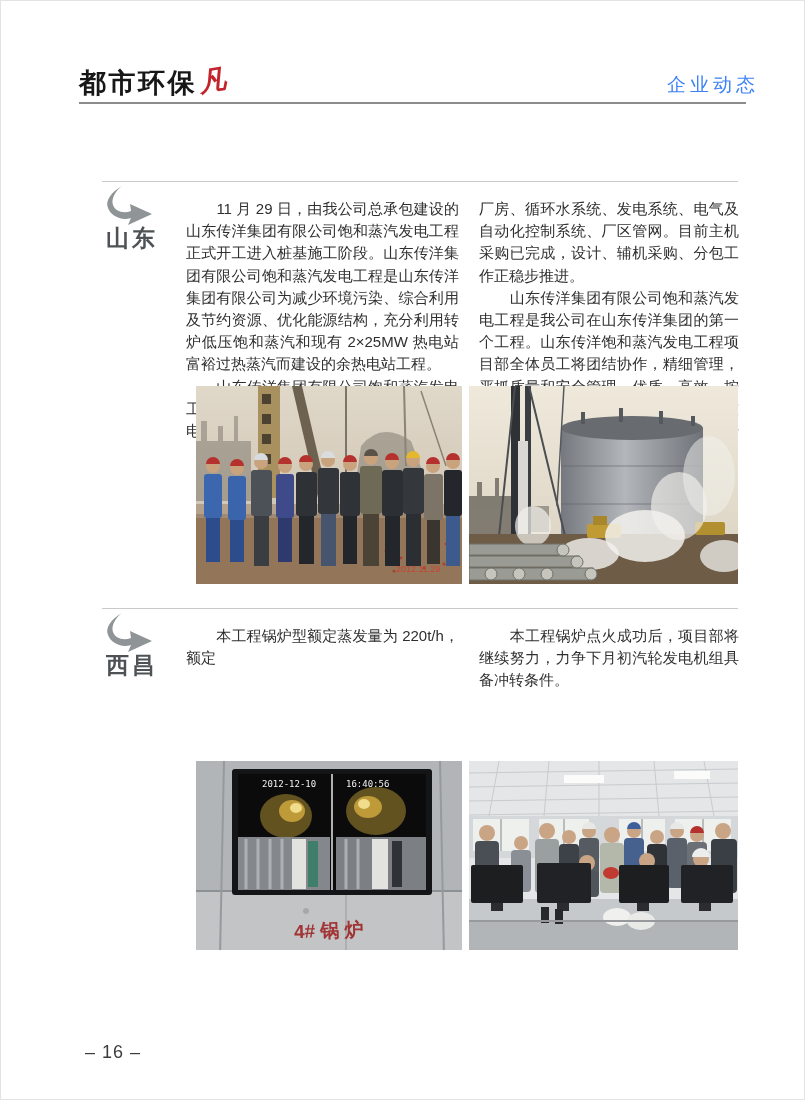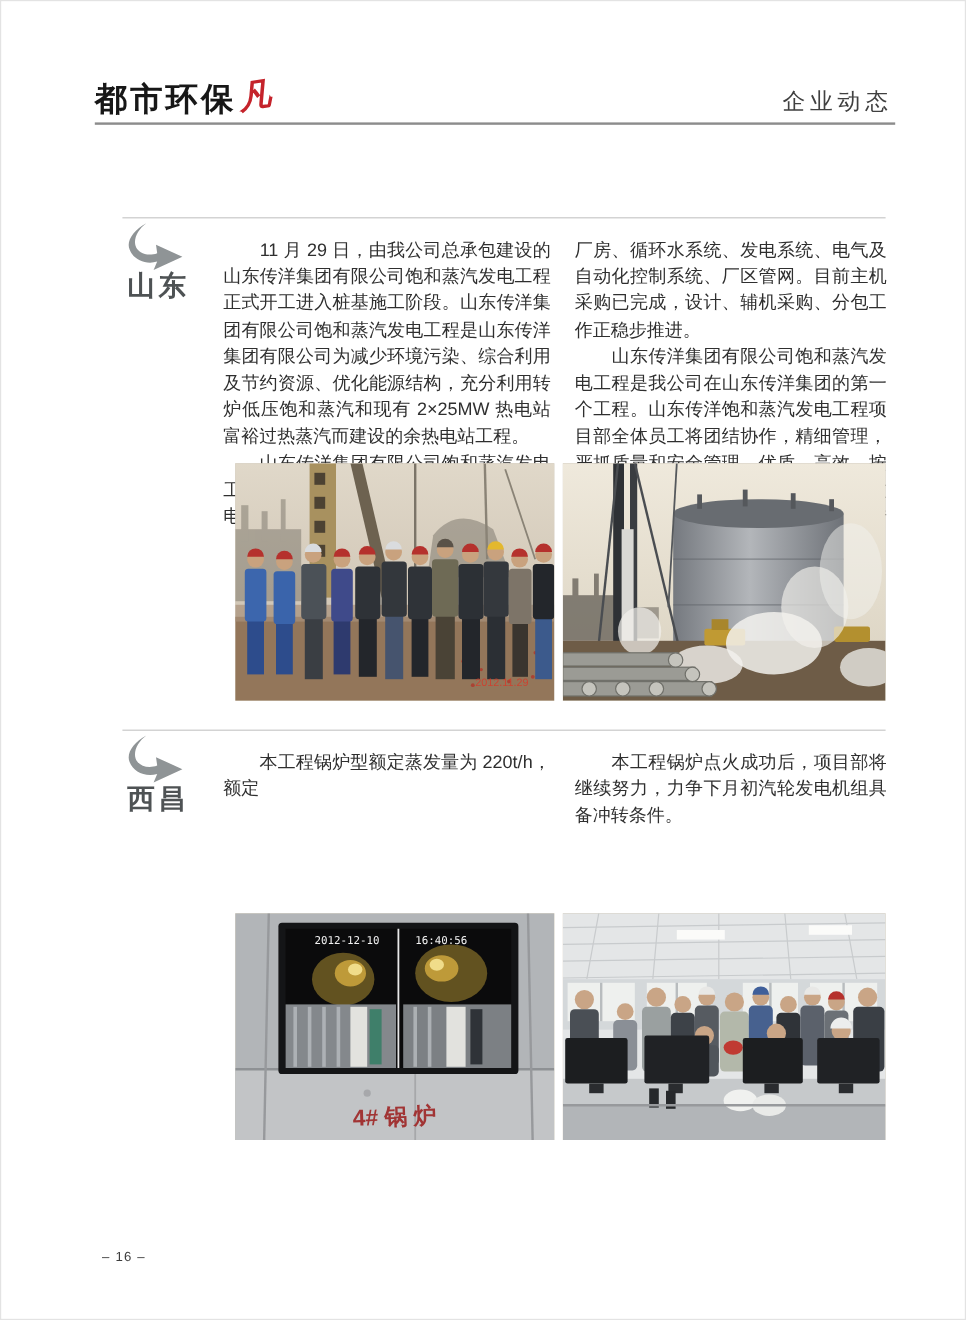--- a/index.html
+++ b/index.html
@@ -18,22 +18,22 @@
     font-size: 27px; font-weight: bold; color: #171717;
     letter-spacing: 2.5px; line-height: 1;
     font-family: "Liberation Sans", sans-serif;
   }
   .logo-mark {
     font-size: 27px; color: #c5232b; line-height: 1;
     margin-left: 2px; transform: rotate(-9deg) translateY(-3px);
     font-family: "DejaVu Serif", serif; font-style: italic; font-weight: bold;
   }
   .header-topic {
-    position: absolute; right: 60px; top: 71px;
-    font-size: 19px; color: #404040; letter-spacing: 4px;
+    position: absolute; right: 45px; top: 71px;
+    font-size: 19px; color: #3b82f6; letter-spacing: 4px;
   }
   .header-rule {
     position: absolute; left: 78px; top: 101px; width: 667px; height: 2px;
     background: #8c8c8c;
   }
   
   .section-rule { position: absolute; height: 1px; background: #c9c9c9; left: 101px; width: 636px; }
   .arrow-icon { position: absolute; left: 101px; width: 54px; height: 42px; }
   .section-label {
     position: absolute; left: 99px; width: 64px; text-align: center;
@@ -50,21 +50,21 @@
   
   .photo { position: absolute; overflow: hidden; background: #cfc8ba; }
   .photo svg { display: block; }
   .p-r1 { top: 385px; height: 198px; }
   .p-r2 { top: 760px; height: 189px; }
   .p-left  { left: 195px; width: 266px; }
   .p-right { left: 468px; width: 269px; }
   
   .page-number {
     position: absolute; left: 84px; top: 1041px;
-    font-size: 11px; color: #3c3c3c; letter-spacing: 1px;
+    font-size: 18px; color: #3c3c3c; letter-spacing: 1px;
   }
 </style>
 </head>
 <body>
 
 <div class="page">
 
   <div class="logo-wrap">
     <span class="logo-text">都市环保</span>
     <span class="logo-mark">凡</span>

